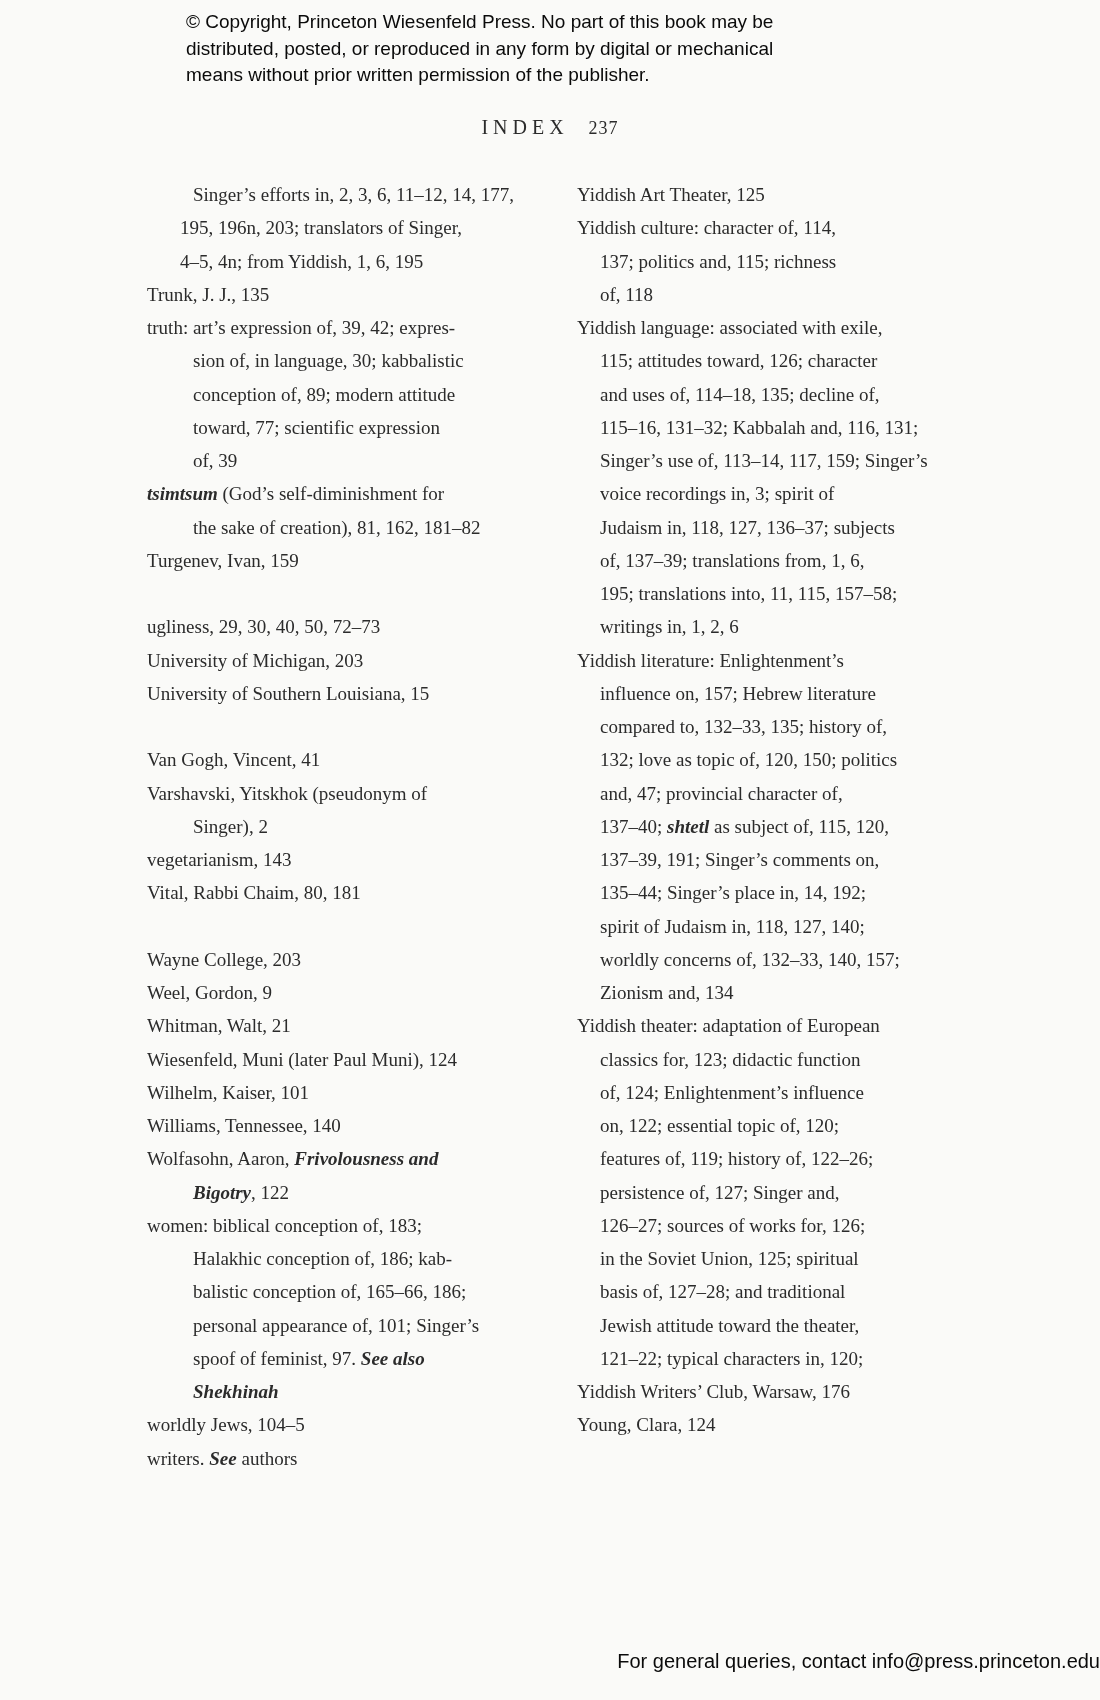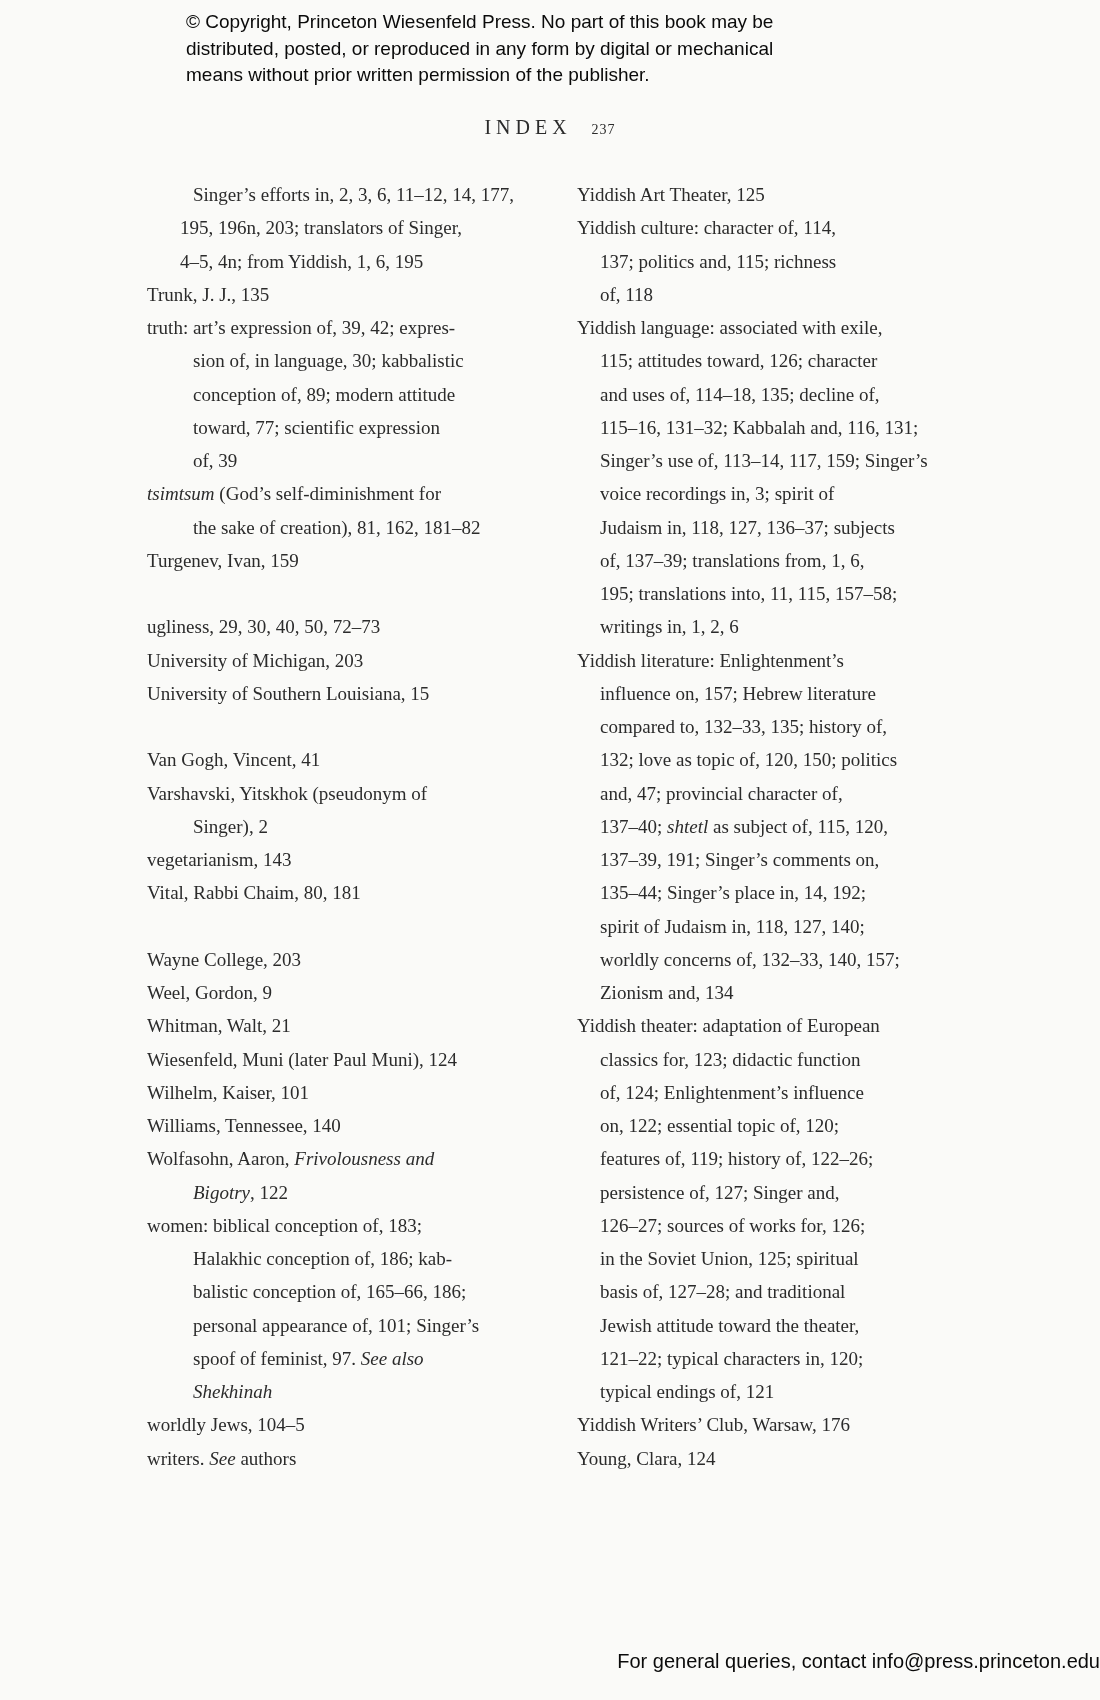--- a/index.html
+++ b/index.html
@@ -20,36 +20,36 @@
   }
 
   .page-header{
     position:absolute;top:116px;left:0;width:1100px;
     text-align:center;color:#2b2b2b;
   }
   .header-title{
     font-size:20px;letter-spacing:5px;
     margin-right:20px;
   }
-  .header-page-num{font-size:14px;letter-spacing:1px;}
+  .header-page-num{font-size:18px;letter-spacing:1px;}
 
   .col{
     position:absolute;top:178px;
     font-size:19px;line-height:33.25px;
     color:#2b2b2b;
   }
   .col-left{left:147px;width:415px;}
   .col-right{left:577px;width:400px;}
 
   .index-line{min-height:33.25px;white-space:nowrap;}
   .ind-0{padding-left:0;}
   .ind-1{padding-left:23px;}
   .ind-2{padding-left:33px;}
   .ind-3{padding-left:46px;}
-  .it{font-style:italic;}
+  .it{font-style:italic;font-weight:bold;}
 
   .footer{
     position:absolute;top:1650px;left:0;width:1100px;
     text-align:right;
     font-family:"Liberation Sans", sans-serif;
     font-size:20px;color:#0a0a0a;
   }
 </style>
 </head>
 <body>
@@ -137,20 +137,19 @@
       <div class="index-line ind-1"><span>classics for, 123; didactic function</span></div>
       <div class="index-line ind-1"><span>of, 124; Enlightenment’s influence</span></div>
       <div class="index-line ind-1"><span>on, 122; essential topic of, 120;</span></div>
       <div class="index-line ind-1"><span>features of, 119; history of, 122–26;</span></div>
       <div class="index-line ind-1"><span>persistence of, 127; Singer and,</span></div>
       <div class="index-line ind-1"><span>126–27; sources of works for, 126;</span></div>
       <div class="index-line ind-1"><span>in the Soviet Union, 125; spiritual</span></div>
       <div class="index-line ind-1"><span>basis of, 127–28; and traditional</span></div>
       <div class="index-line ind-1"><span>Jewish attitude toward the theater,</span></div>
       <div class="index-line ind-1"><span>121–22; typical characters in, 120;</span></div>
-      <div class="index-line ind-1"><span>typical endings of, 121</span></div>
       <div class="index-line ind-0"><span>Yiddish Writers’ Club, Warsaw, 176</span></div>
       <div class="index-line ind-0"><span>Young, Clara, 124</span></div>
     </div>
 
   <div class="footer">For general queries, contact info@press.princeton.edu</div>
 
 </div>
 
 </body></html>

